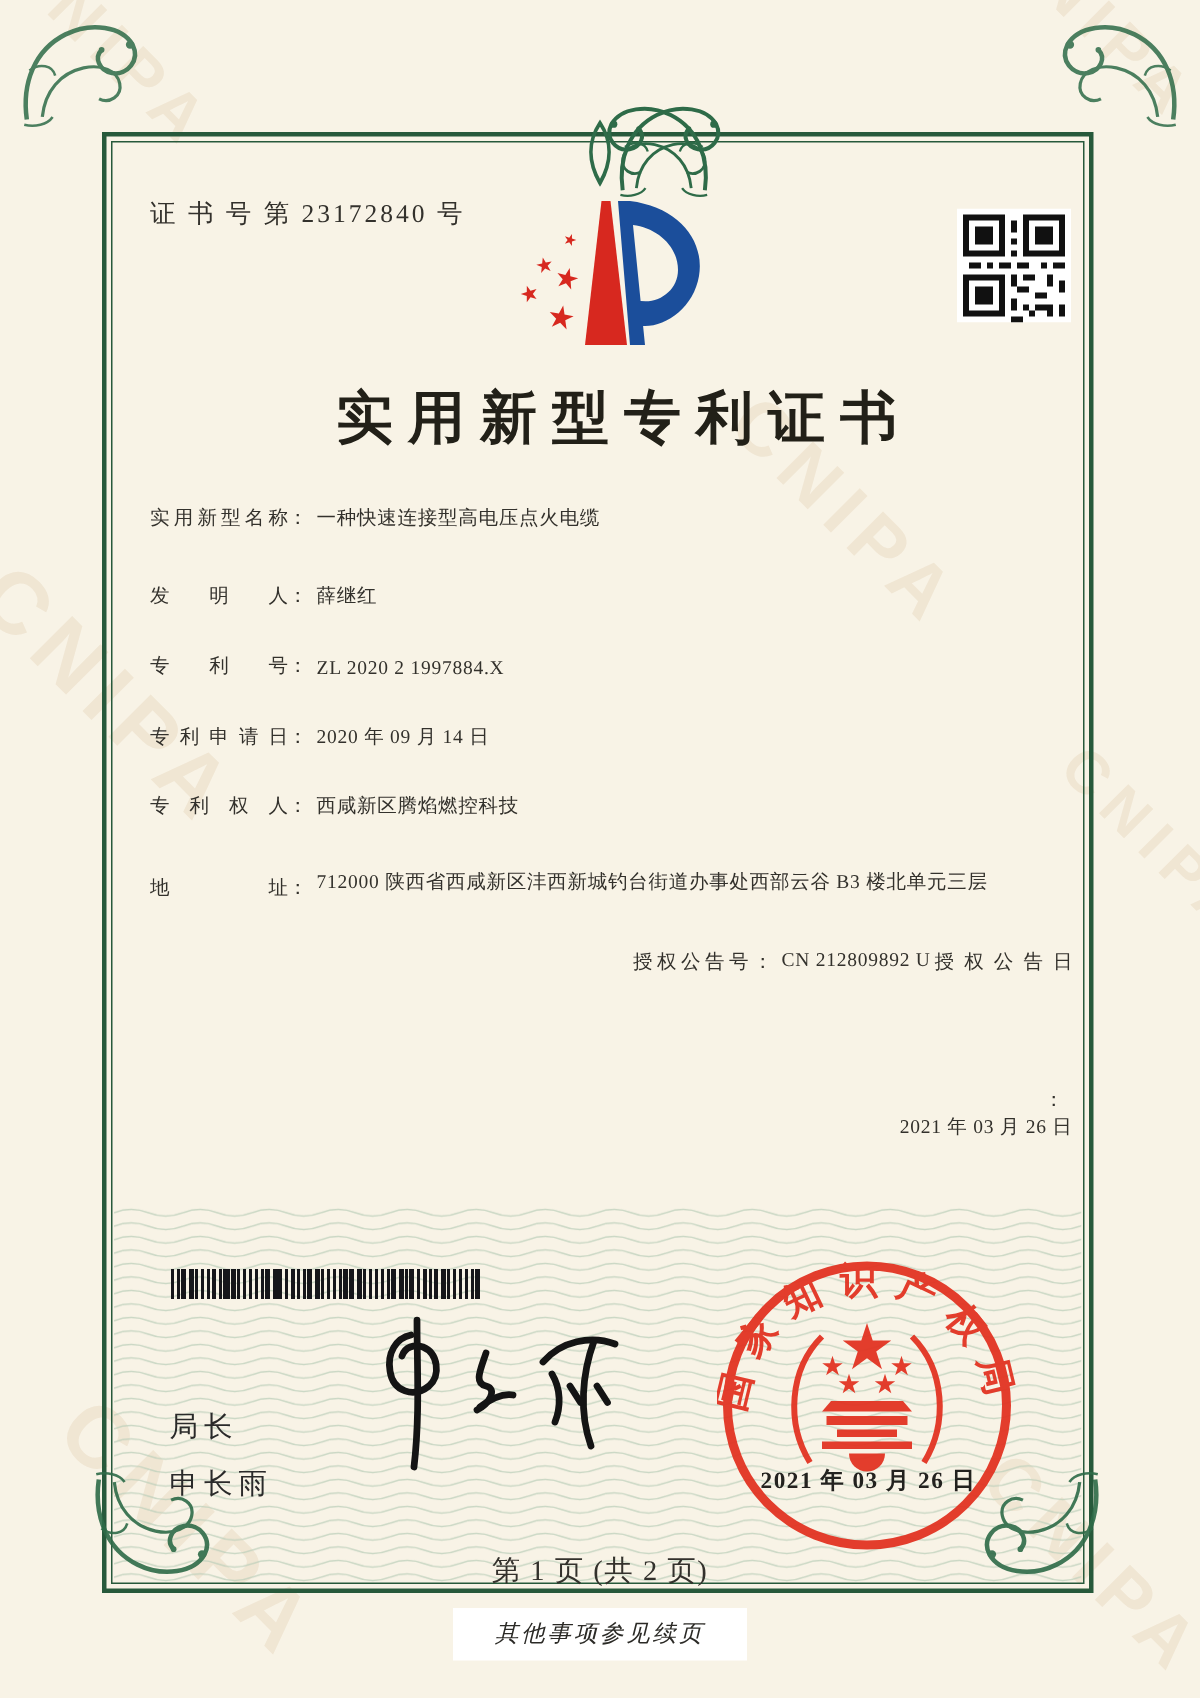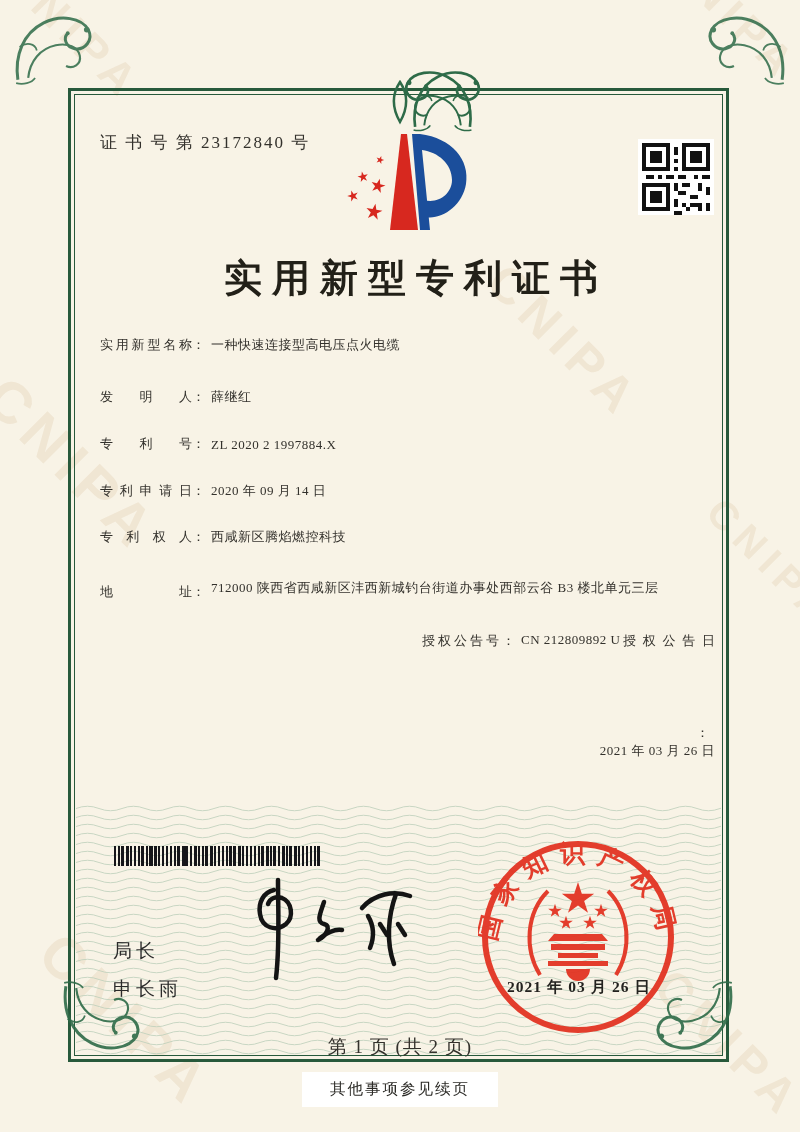--- a/index.html
+++ b/index.html
@@ -92,21 +92,21 @@
     letter-spacing:1px;color:#23221f;
   }
   
   .page-num{
     position:absolute;left:0;top:1034px;width:100%;
     text-align:center;font-size:19px;color:#33312c;letter-spacing:1px;
   }
   .cont-note-wrap{position:absolute;left:0;top:1072px;width:100%;text-align:center;}
   .cont-note{
     display:inline-block;background:#ffffff;padding:7px 28px;
-    font-size:15.5px;color:#2b2a26;letter-spacing:2px;
+    font-size:15.5px;font-style:italic;color:#2b2a26;letter-spacing:2px;
   }
   .ornament{position:absolute;color:#2e6b48;z-index:1;}
   svg{display:block;}
 </style>
 </head>
 <body>
 
 <div class="page">
 
   <svg width="0" height="0" style="position:absolute">

